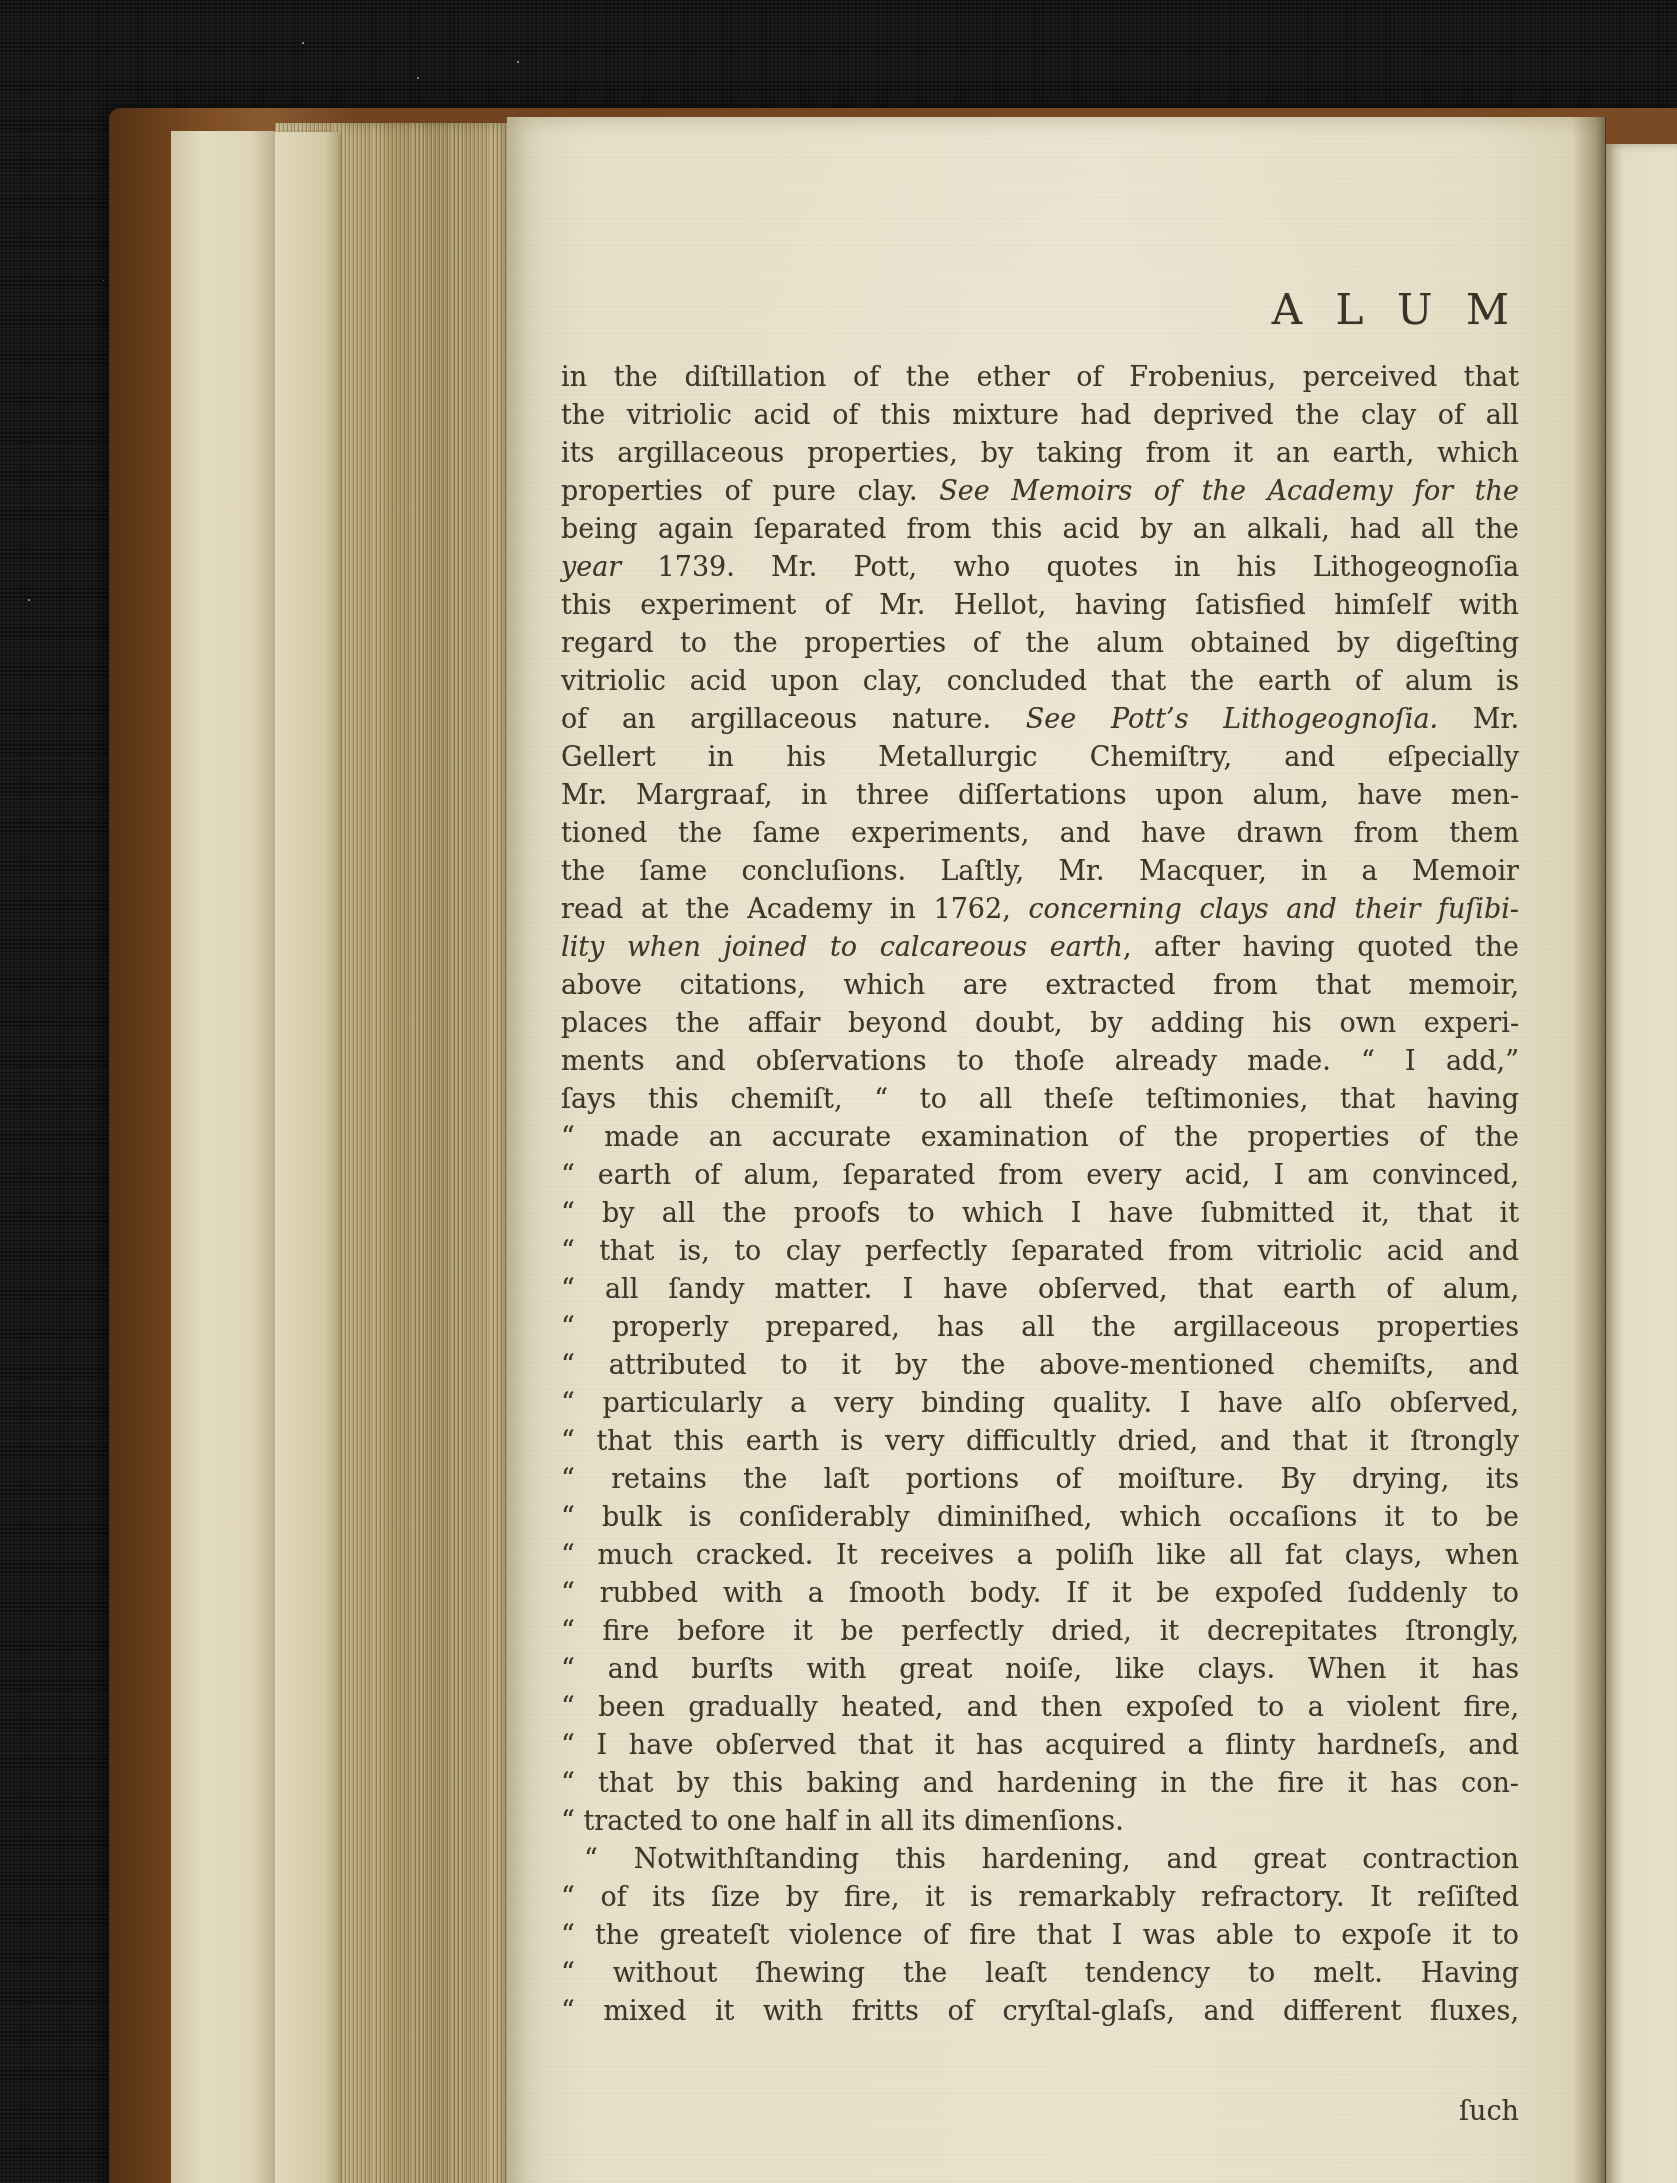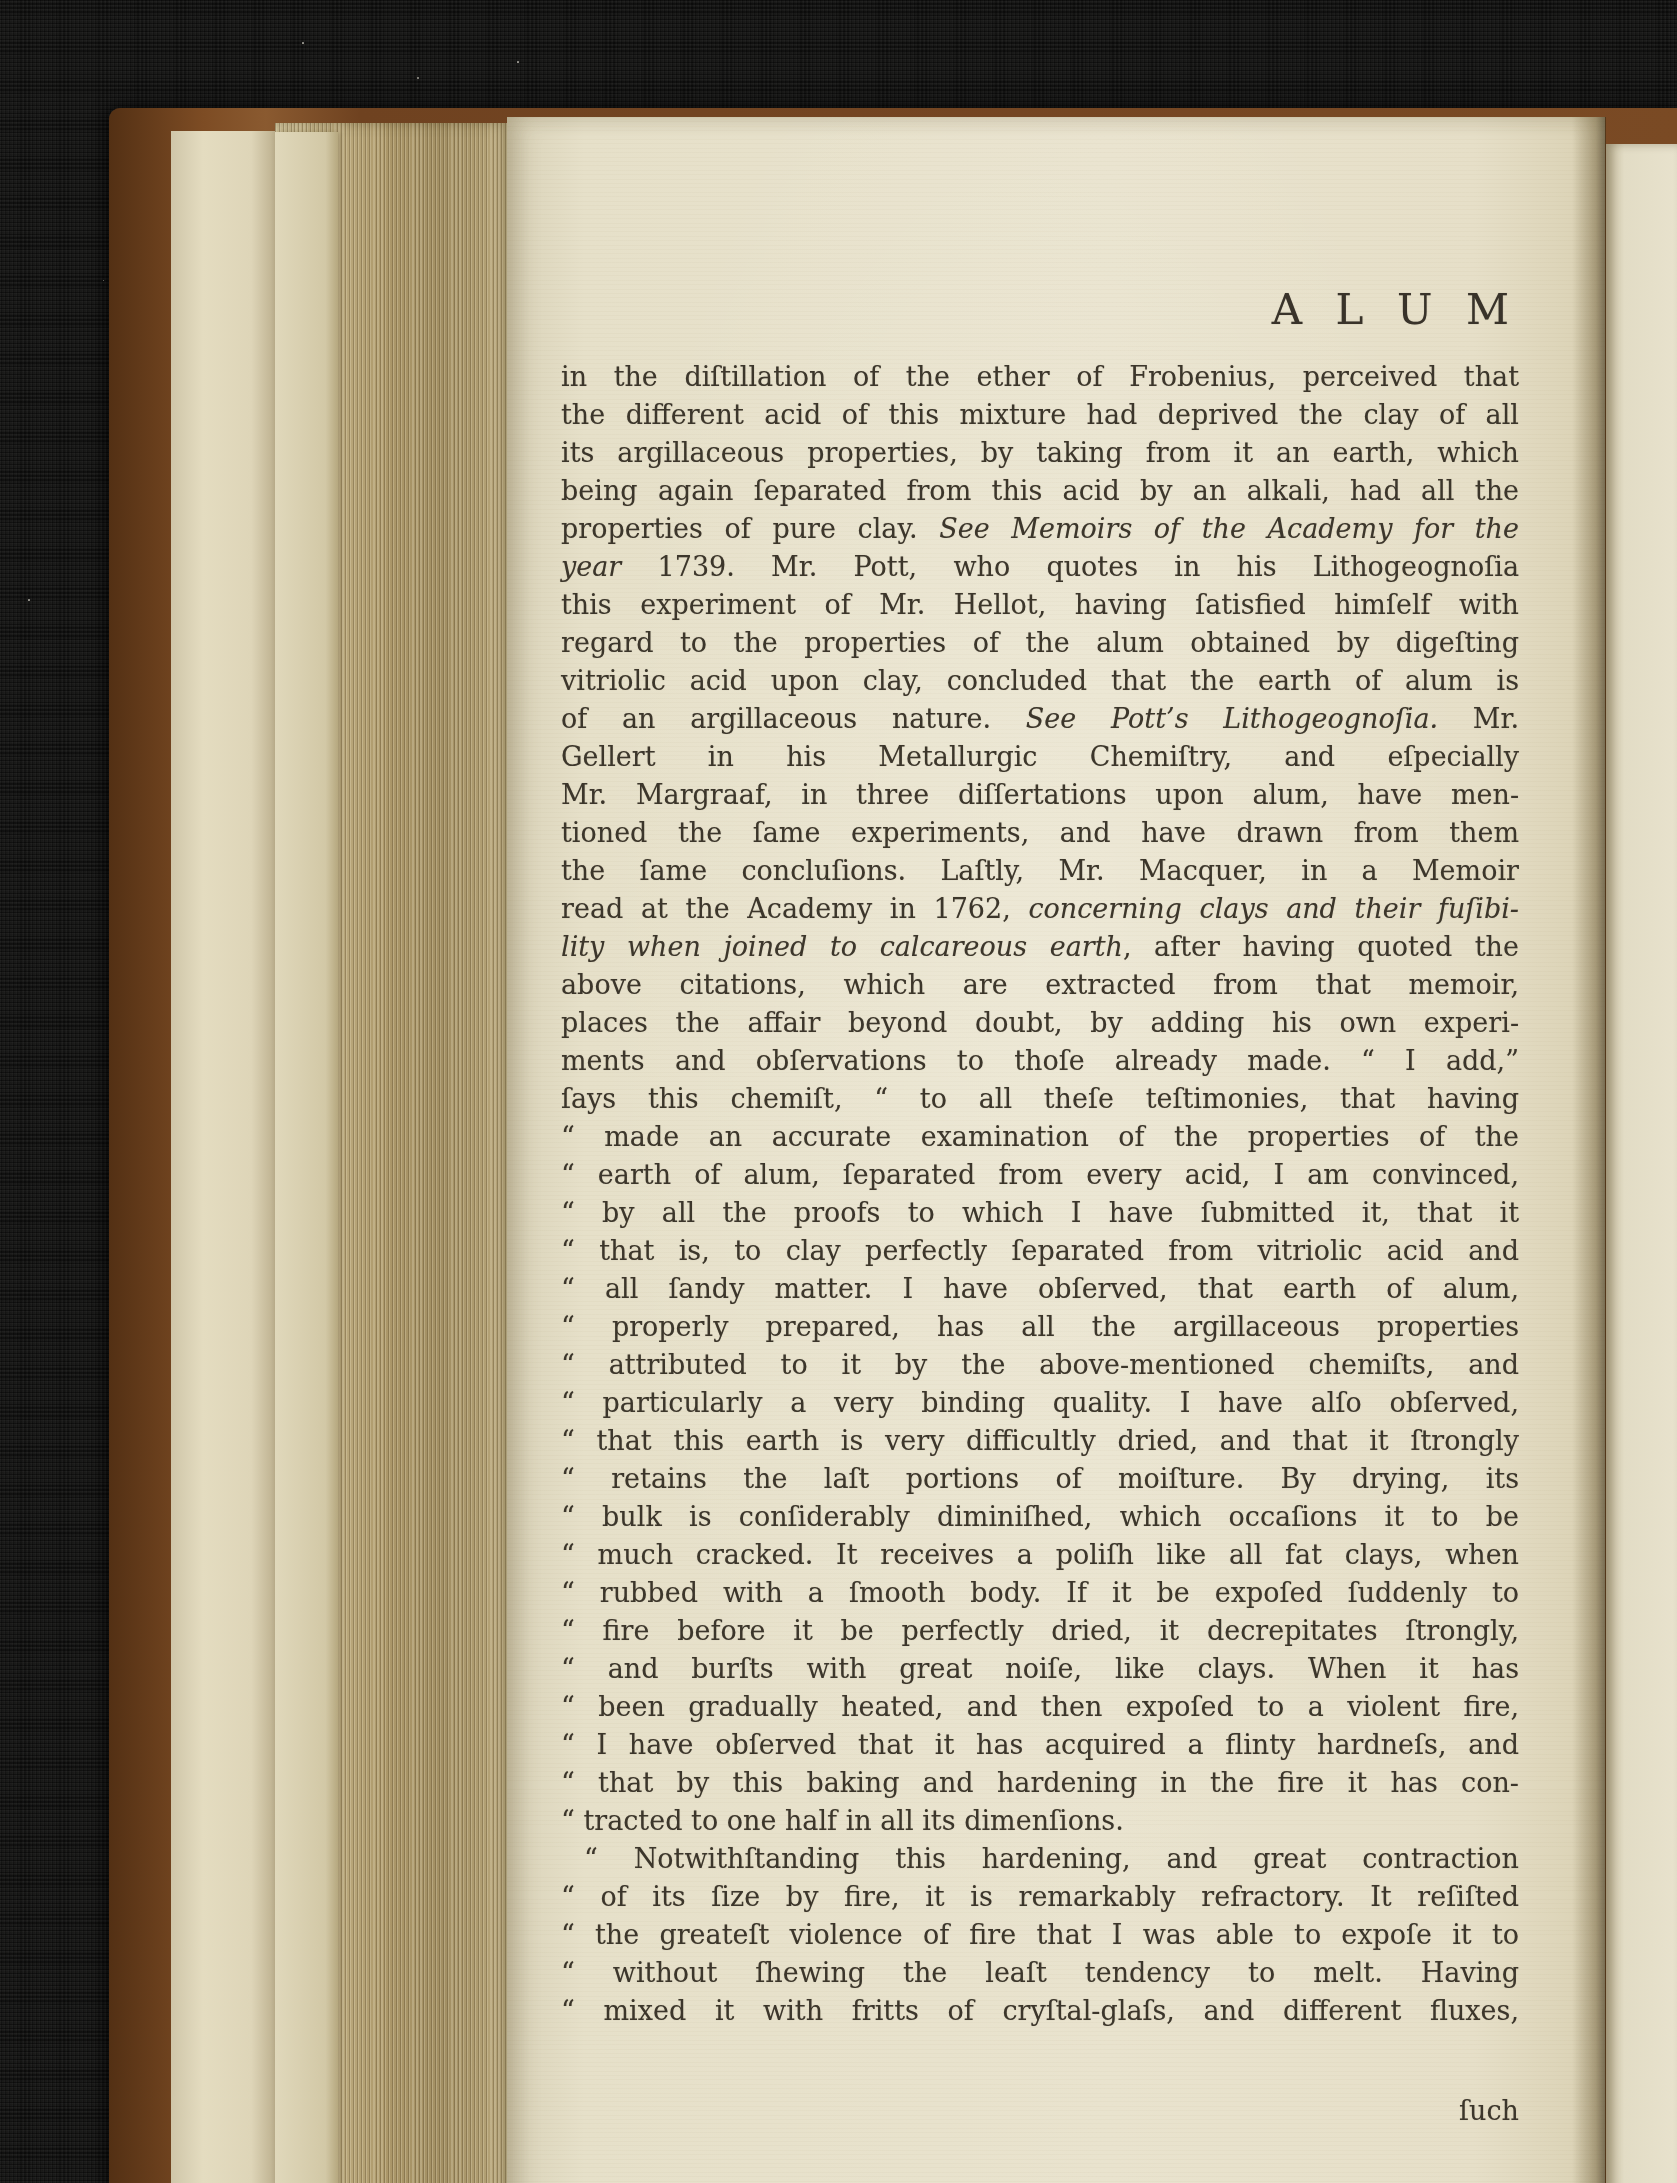--- a/index.html
+++ b/index.html
@@ -99,24 +99,24 @@
     <div id="fan-inner-page"></div>
   </div>
 
   <div id="page"></div>
   <div id="gutter"></div>
   <div id="facing-page"></div>
 
   <div id="page-title">A L U M</div>
   <div id="text-block">
       <div class="line"><span>in the diſtillation of the ether of Frobenius, perceived that</span></div>
-      <div class="line"><span>the different acid of this mixture had deprived the clay of all</span></div>
+      <div class="line"><span>the vitriolic acid of this mixture had deprived the clay of all</span></div>
       <div class="line"><span>its argillaceous properties, by taking from it an earth, which</span></div>
+      <div class="line"><span>properties of pure clay. </span><span class="it">See Memoirs of the Academy for the</span></div>
       <div class="line"><span>being again ſeparated from this acid by an alkali, had all the</span></div>
-      <div class="line"><span>properties of pure clay. </span><span class="it">See Memoirs of the Academy for the</span></div>
       <div class="line"><span class="it">year</span><span> 1739. Mr. Pott, who quotes in his Lithogeognoſia</span></div>
       <div class="line"><span>this experiment of Mr. Hellot, having ſatisfied himſelf with</span></div>
       <div class="line"><span>regard to the properties of the alum obtained by digeſting</span></div>
       <div class="line"><span>vitriolic acid upon clay, concluded that the earth of alum is</span></div>
       <div class="line"><span>of an argillaceous nature. </span><span class="it">See Pott’s Lithogeognoſia.</span><span> Mr.</span></div>
       <div class="line"><span>Gellert in his Metallurgic Chemiſtry, and eſpecially</span></div>
       <div class="line"><span>Mr. Margraaf, in three diſſertations upon alum, have men-</span></div>
       <div class="line"><span>tioned the ſame experiments, and have drawn from them</span></div>
       <div class="line"><span>the ſame concluſions. Laſtly, Mr. Macquer, in a Memoir</span></div>
       <div class="line"><span>read at the Academy in 1762, </span><span class="it">concerning clays and their fuſibi-</span></div>

